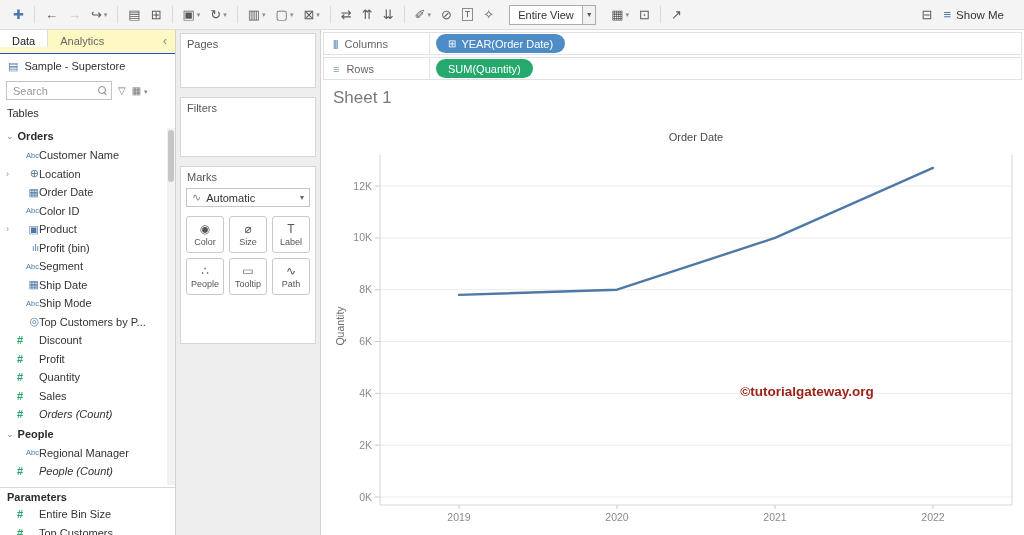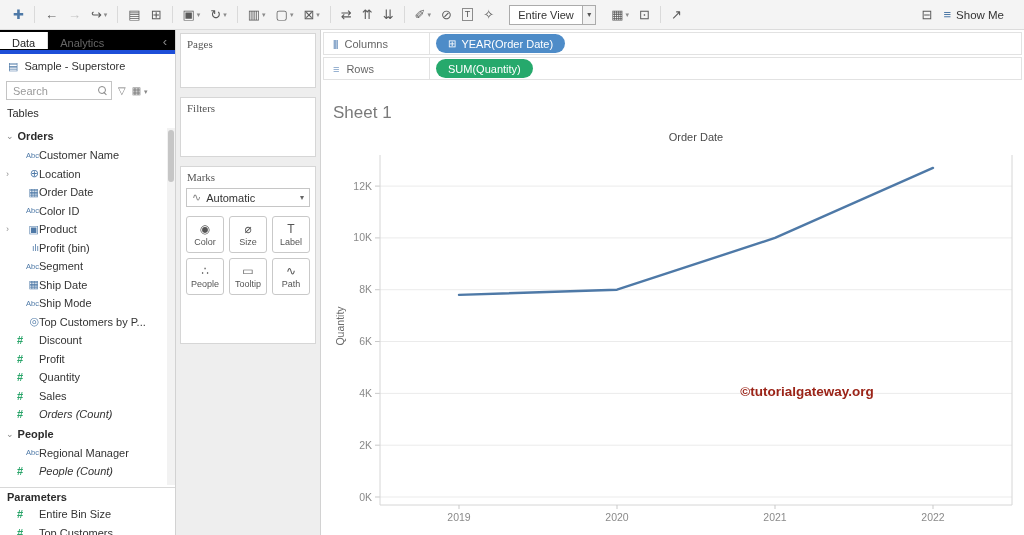--- a/index.html
+++ b/index.html
@@ -21,21 +21,21 @@
   .fit-label { padding:0 8px; color:#333; min-width:72px; }
   .fit-caret { border-left:1px solid #ababab; height:100%; display:flex; align-items:center;
                padding:0 4px; font-size:8px; color:#555; background:#f2f2f2; }
   .show-me { display:flex; align-items:center; gap:5px; padding:3px 6px; margin-right:6px; }
   .show-me .smi { color:#4e79a7; font-size:13px; }
   .show-me .sml { color:#333; font-size:11.5px; }
 
   
   .data-pane { position:absolute; top:30px; left:0; width:176px; bottom:0; background:#fff;
                border-right:1px solid #d2d2d2; }
-  .side-tabs { display:flex; height:24px; background:#000000; border-bottom:4px solid #1d4ed8; align-items:center; }
+  .side-tabs { display:flex; height:24px; background:#fef9c3; border-bottom:1px solid #1d4ed8; align-items:flex-start; }
   .tab { padding:5px 12px 0 12px; color:#666; }
   .tab.active { background:#fff; color:#222; border-right:1px solid #ddd; }
   .collapse { margin-left:auto; padding:3px 8px 0 0; color:#888; font-size:13px; }
   .ds-row { display:flex; align-items:center; gap:6px; height:24px; padding-left:8px; }
   .ds-icon { color:#4e79a7; font-size:11px; }
   .ds-name { color:#333; }
   .search-row { display:flex; align-items:center; gap:4px; padding:3px 4px 3px 6px; }
   .search-wrap { position:relative; }
   .search-wrap input { width:106px; height:19px; border:1px solid #c4c4c4; padding:0 16px 0 6px;
                        font-size:11px; font-family:inherit; color:#333; outline:none; }
@@ -63,21 +63,21 @@
   .flabel.italic { font-style:italic; }
   .vscroll { position:absolute; top:98px; right:0; width:8px; bottom:50px; background:#f2f2f2; }
   .vscroll .thumb { position:absolute; top:2px; left:1px; width:6px; height:52px; background:#c6c6c6; border-radius:3px; }
   .params { position:absolute; left:0; right:0; bottom:0; height:48px; background:#fff; border-top:1px solid #d8d8d8; }
   .params-label { font-weight:bold; color:#2b2b2b; padding:3px 0 2px 7px; }
 
   
   .cards-pane { position:absolute; top:30px; left:176px; width:145px; bottom:0; background:#eeeeee;
                 border-right:1px solid #d2d2d2; padding:3px 4px; }
   .card { background:#fff; border:1px solid #d6d6d6; margin-bottom:9px; }
-  .card-label { padding:4px 1px 2px 6px; color:#555;font-family:Liberation Serif, serif; }
+  .card-label { padding:4px 1px 2px 6px; color:#555; }
   #pages-card { height:55px; }
   #filters-card { height:60px; }
   #marks-card { height:178px; }
   .marks-inner { padding:0 5px; }
   .mark-type { border:1px solid #c6c6c6; height:19px; display:flex; align-items:center;
                padding:0 5px; margin:3px 0 9px 0; background:#fff; }
   .mt-icon { color:#888; font-size:11px; margin-right:5px; }
   .mt-label { flex:1; color:#333; }
   .mt-caret { font-size:8px; color:#666; }
   .marks-grid { display:grid; grid-template-columns:repeat(3,1fr); gap:5px; }
@@ -92,21 +92,21 @@
            border:1px solid #e2e2e2; display:flex; align-items:center; }
   #columns-shelf { top:2px; } #rows-shelf { top:27px; }
   .shelf-label { width:106px; height:100%; display:flex; align-items:center; gap:7px;
                  padding-left:9px; border-right:1px solid #e2e2e2; color:#666; }
   .shelf-icon { color:#7a9cc4; font-weight:bold; }
   .shelf-icon.cols { letter-spacing:-1px; font-size:9px; }
   .pill { display:flex; align-items:center; height:19px; border-radius:10px; padding:0 12px;
           color:#fff; margin-left:6px; white-space:nowrap; }
   .pill-icon { margin-right:5px; font-size:10px; }
   .canvas { position:absolute; top:52px; left:0; right:0; bottom:0; }
-  .sheet-title { position:absolute; top:21px; left:12px; font-size:17px; color:#7a7a7a; }
+  .sheet-title { position:absolute; top:6px; left:12px; font-size:17px; color:#7a7a7a; }
   #chart-svg { position:absolute; left:0; top:0; }
   svg text { font-family:"Liberation Sans", sans-serif; }
 </style>
 </head>
 <body>
 
 <div class="toolbar" id="toolbar">
     <div class="tb-item">
       <span class="glyph" style="color: rgb(78, 121, 167);">✚</span>
     </div>

